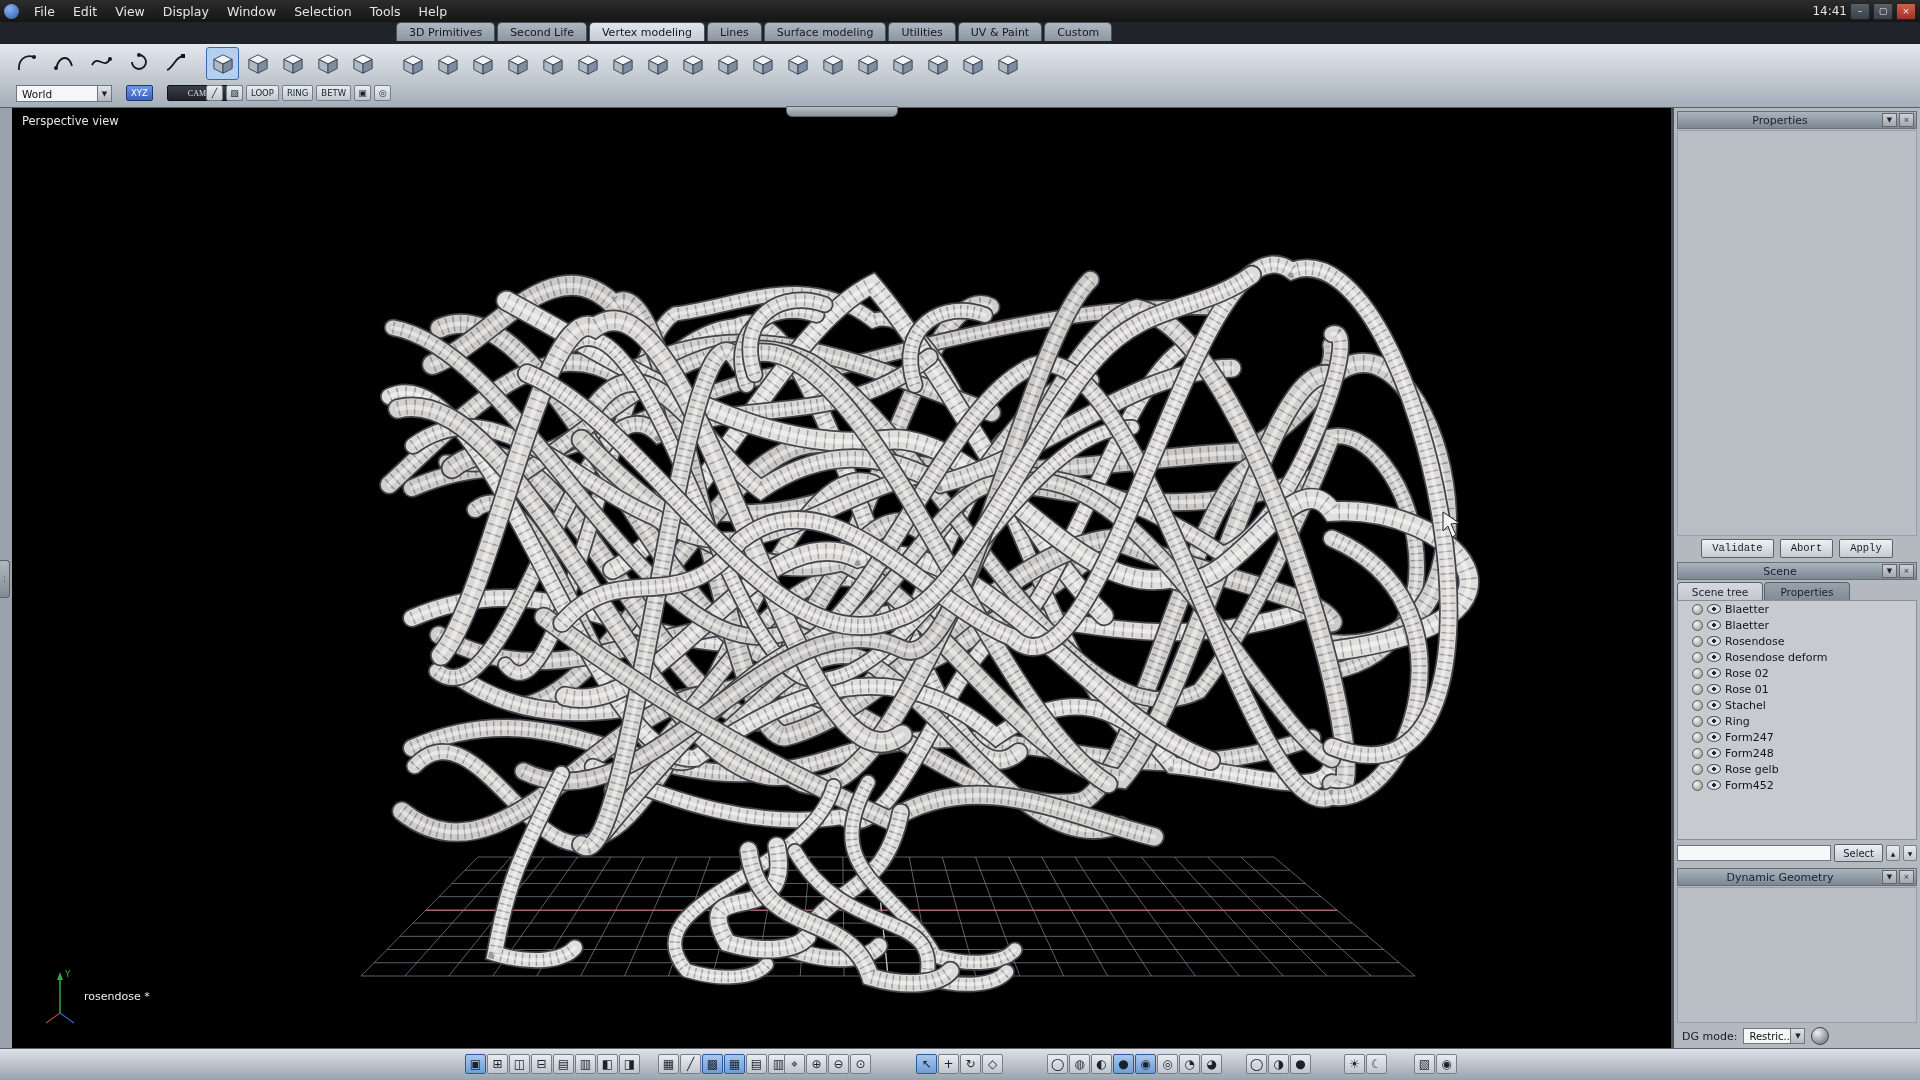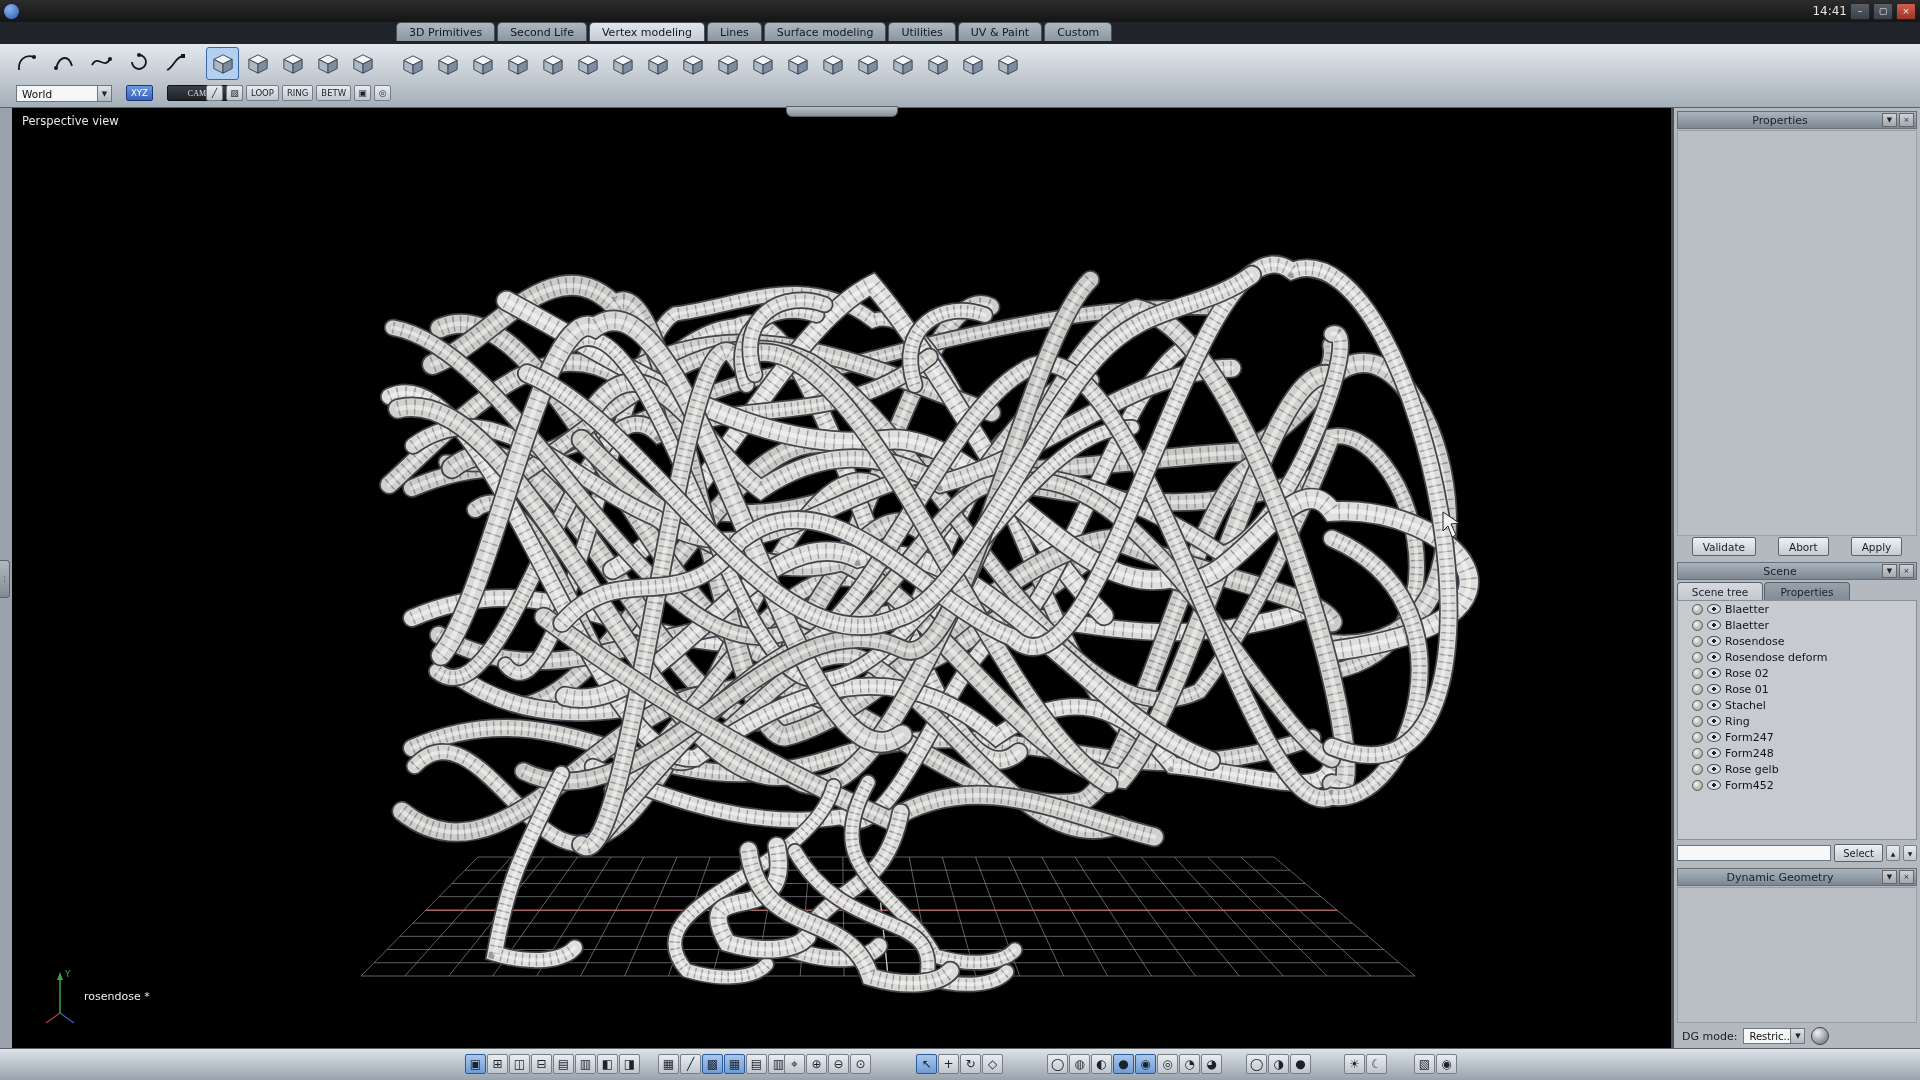--- a/index.html
+++ b/index.html
@@ -68,21 +68,21 @@
 
   
   .side-panel{position:absolute;left:1674px;top:108px;width:246px;height:940px;background:#b3b9bf;
               display:flex;flex-direction:column;box-sizing:border-box;}
   .panel-header{display:flex;align-items:center;height:16px;background:linear-gradient(#aab4be,#7d8791);
                 border:1px solid #666e76;margin:3px 3px 0;font-size:11px;color:#18222e;flex:0 0 auto;}
   .ph-title{flex:1;text-align:center;}
   .ph-btn{width:13px;height:12px;margin-right:2px;background:linear-gradient(#ccd2d8,#a0a8b0);border:1px solid #666;
           font-size:7px;display:flex;align-items:center;justify-content:center;color:#222;flex:0 0 auto;}
   .props-body{height:404px;margin:1px 3px;background:#b9bfc5;border:1px solid #979fa7;flex:0 0 auto;}
-  .btn-row{height:22px;display:flex;align-items:flex-start;justify-content:center;gap:22px;flex:0 0 auto;}
+  .btn-row{height:22px;display:flex;align-items:center;justify-content:center;gap:6px;flex:0 0 auto;font-family:Liberation Mono, monospace;}
   .btn{height:17px;padding:0 10px;display:flex;align-items:center;background:linear-gradient(#eef1f4,#c5cbd1);
        border:1px solid #5a626a;border-radius:2px;font-size:10.5px;color:#16202a;}
   .scene-tabs{display:flex;margin:2px 3px 0;height:18px;gap:1px;flex:0 0 auto;}
   .scene-tab{width:86px;display:flex;align-items:center;justify-content:center;font-size:10.5px;
              background:linear-gradient(#98a2ac,#828c96);border:1px solid #5a626a;border-bottom:none;
              border-radius:4px 4px 0 0;color:#1a2028;box-sizing:border-box;}
   .scene-tab.active{background:linear-gradient(#d4dae0,#c1c7cd);}
   .tree{height:238px;margin:0 3px;background:#c7cbcf;border:1px solid #888f96;overflow:hidden;flex:0 0 auto;}
   .tree-row{height:16px;display:flex;align-items:center;gap:4px;padding-left:14px;font-size:11px;color:#10161c;}
   .icon-lamp{width:9px;height:9px;border-radius:50%;background:radial-gradient(circle at 35% 30%,#f4f4ec,#8e948c);
@@ -116,20 +116,31 @@
 <svg style="position:absolute;width:0;height:0" aria-hidden="true">
   <symbol id="ico-cube" viewBox="0 0 24 24">
     <polygon points="12,2 22,7 12,12 2,7" fill="#f2f5f8" stroke="#39424e" stroke-width="1"></polygon>
     <polygon points="2,7 12,12 12,22 2,17" fill="#aeb9c6" stroke="#39424e" stroke-width="1"></polygon>
     <polygon points="22,7 12,12 12,22 22,17" fill="#7e8ca0" stroke="#39424e" stroke-width="1"></polygon>
   </symbol>
 </svg>
 
 <div class="menubar">
   <div class="app-logo"></div>
+  <div class="menu-items">
+
+  <div class="menu-item">File</div>
+      <div class="menu-item">Edit</div>
+      <div class="menu-item">View</div>
+      <div class="menu-item">Display</div>
+      <div class="menu-item">Window</div>
+      <div class="menu-item">Selection</div>
+      <div class="menu-item">Tools</div>
+      <div class="menu-item">Help</div>
+    </div>
   <div class="mb-spacer"></div>
   <div class="clock">14:41</div>
   <div class="winbtns">
     <div class="winbtn">–</div>
     <div class="winbtn">▢</div>
     <div class="winbtn close">×</div>
   </div>
 </div>
 
 <div class="tabbar">

